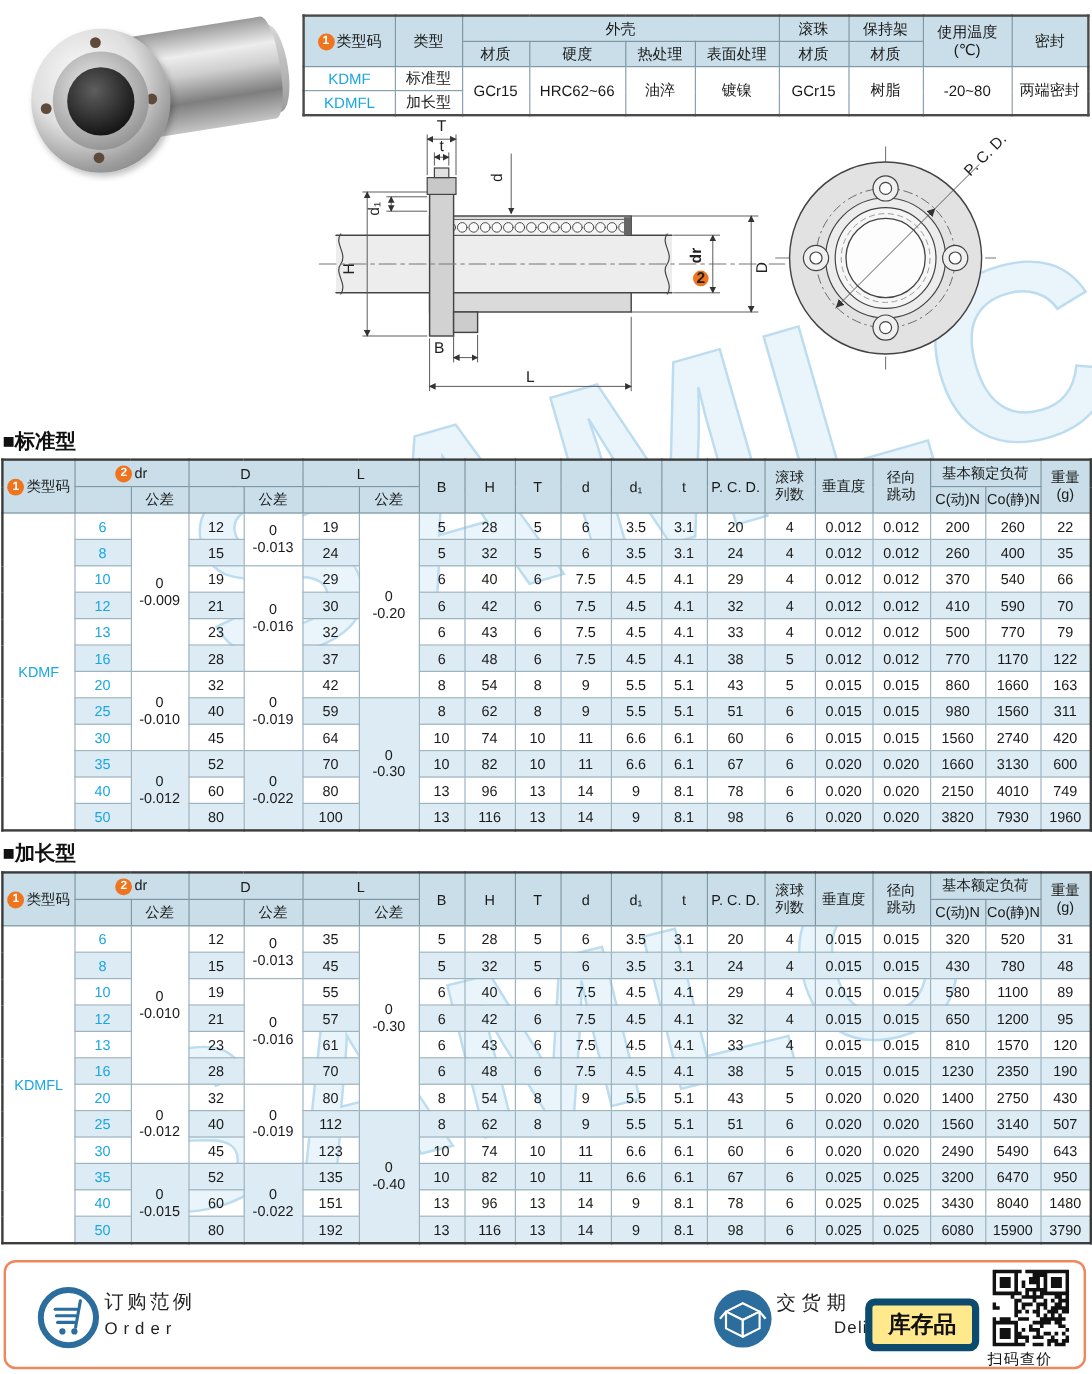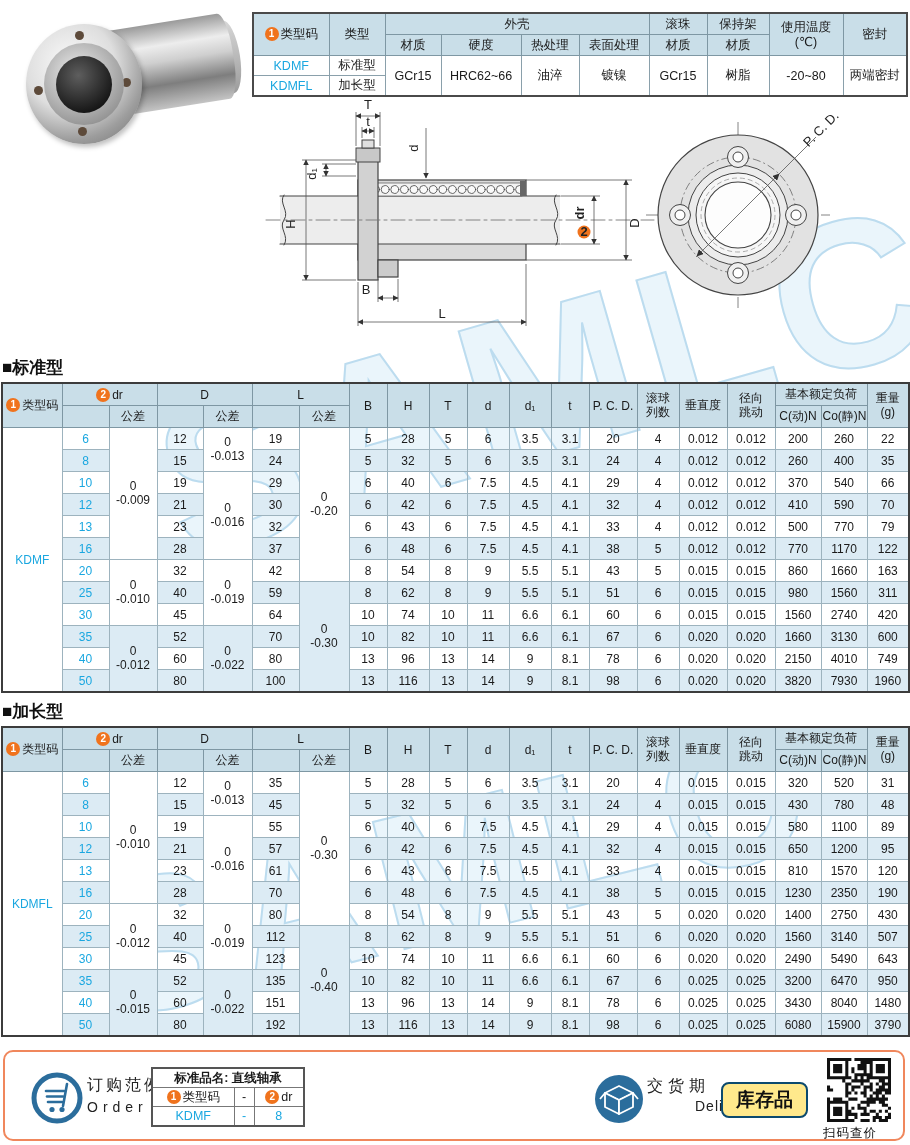--- a/index.html
+++ b/index.html
@@ -50,21 +50,21 @@
   .drawing text{font-size:13px;fill:#222;font-family:"Liberation Sans","DejaVu Sans",sans-serif;}
   
   .panel{position:absolute;left:3px;top:1050px;width:898px;height:87px;z-index:1;
          border:2px solid #f0875c;border-radius:10px;}
   .panel .abs{position:absolute;}
   .cn-title{font-size:16px;letter-spacing:3px;color:#222;}
   .en-title{font-size:14px;letter-spacing:5px;color:#222;}
   .order-tbl{position:absolute;left:146px;top:15px;width:152px;border:2px solid #555;background:#fff;}
   .order-tbl th{border:1px solid #777;font-size:12.5px;height:18px;font-weight:bold;padding:0 2px;background:#fff;}
   .order-tbl td{border:1px solid #777;font-size:12.5px;height:18px;text-align:center;padding:0 2px;background:#fff;}
-  .badge{position:absolute;left:716px;top:30px;background:#ffe98c;border:2px solid #0c4a6e;
+  .badge{position:absolute;left:716px;top:30px;background:#ffe98c;border:6px solid #0c4a6e;
          border-radius:8px;padding:3px 13px;font-size:19px;font-weight:bold;color:#111;}
   .qr-cap{position:absolute;left:818px;top:73px;font-size:12.5px;color:#111;letter-spacing:1px;}
 </style>
 </head>
 <body>
 
 <div class="page">
 
   <div class="wm wm1">SAMLC</div>
   <div class="wm wm2">SAMLC</div>
@@ -835,42 +835,20 @@
         <line x1="16" y1="24.5" x2="32" y2="24.5"></line>
         <line x1="17" y1="30" x2="31" y2="30"></line>
         <path d="M36 12 l-4 22"></path>
       </g>
       <circle cx="21" cy="37.5" r="2.6" fill="#2b6d9c"></circle>
       <circle cx="31" cy="37.5" r="2.6" fill="#2b6d9c"></circle>
     </svg>
     <div class="abs cn-title" style="left:82px;top:23px;">订购范例</div>
     <div class="abs en-title" style="left:82px;top:47px;">Order</div>
 
-    <table class="order-tbl">
-      <colgroup>
-          <col style="width:82px">
-          <col style="width:20px">
-          <col style="width:50px">
-        </colgroup>
-      <tbody>
-          <tr>
-        <th colspan="3">标准品名: 直线轴承</th>
-      </tr>
-      <tr>
-        <td><span class="oc">1</span><span>类型码</span></td>
-        <td>-</td>
-        <td><span class="oc">2</span><span>dr</span></td>
-      </tr>
-      <tr>
-        <td class="code">KDMF</td>
-        <td class="code">-</td>
-        <td class="code">8</td>
-      </tr>
-    </tbody>
-      </table>
 
     <svg class="abs" style="left:588px;top:21px;" width="52" height="52" viewBox="0 0 52 52">
       <circle cx="26" cy="26" r="24" fill="#2b6d9c"></circle>
       <g stroke="#fff" stroke-width="1.8" stroke-linejoin="round">
         <polygon points="26,13 40,20 26,27 12,20" fill="#2b6d9c"></polygon>
         <polygon points="12,20 26,27 26,41 12,34" fill="#2b6d9c"></polygon>
         <polygon points="26,27 40,20 40,34 26,41" fill="#2b6d9c"></polygon>
         <path d="M12 20 L7 26 M40 20 L45 26" fill="none"></path>
       </g>
     </svg>

